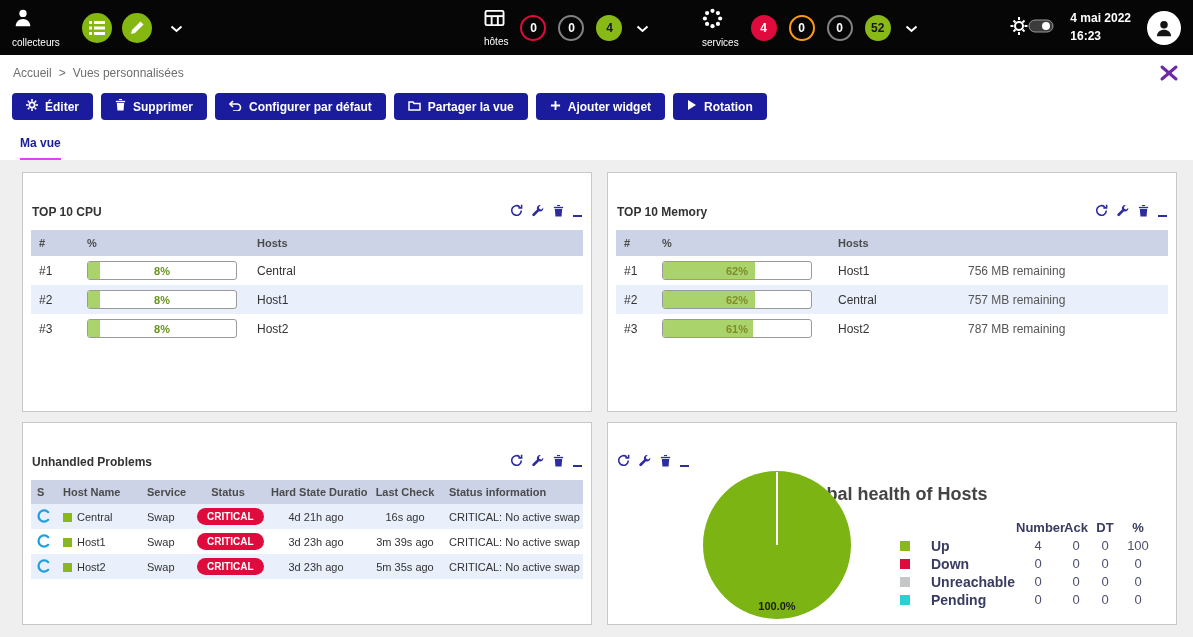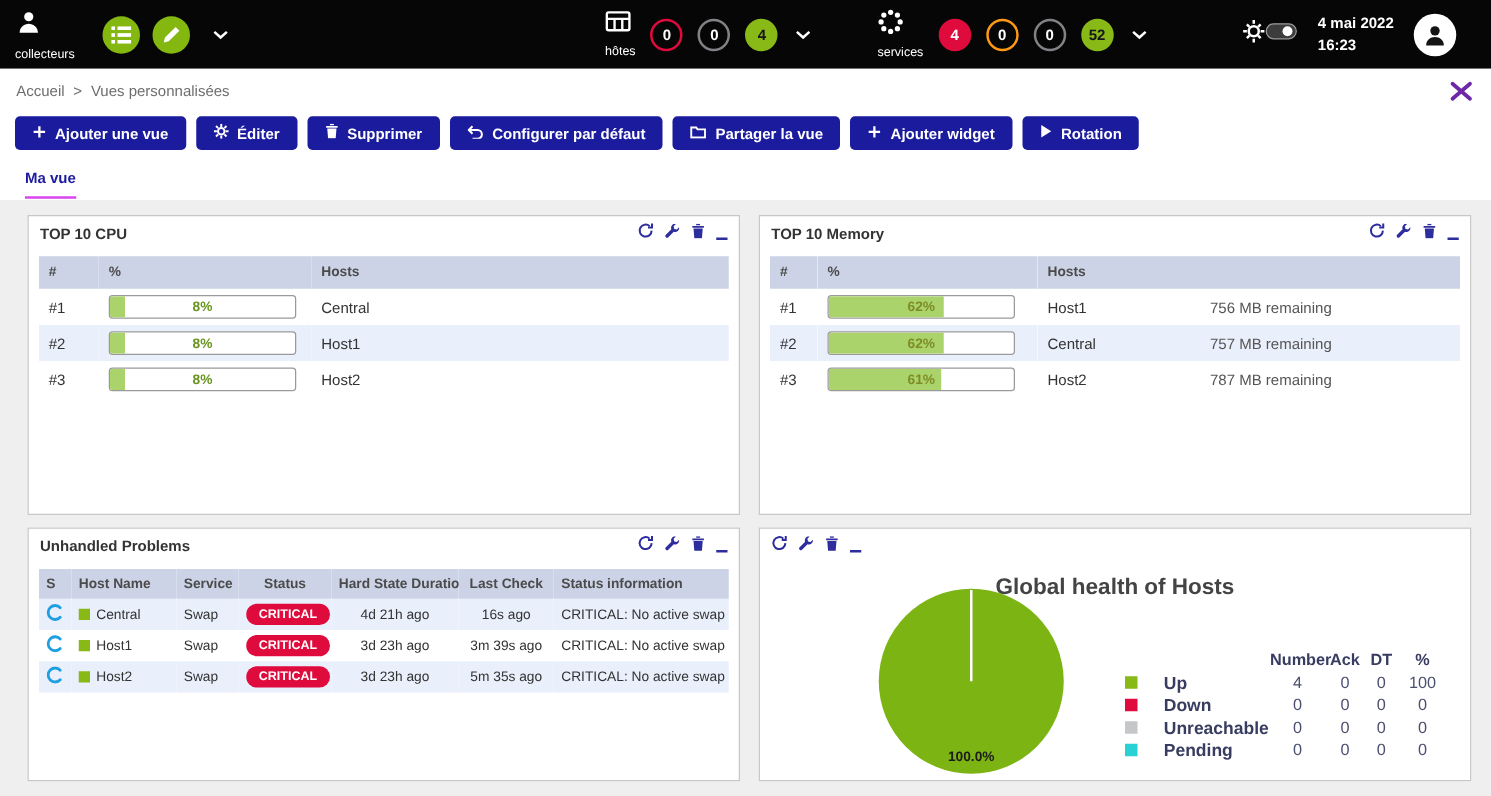--- a/index.html
+++ b/index.html
@@ -34,21 +34,21 @@
   .btn { display:flex; align-items:center; gap:7px; background:#1b1b9e; color:#fff; font-size:12px; font-weight:bold;
          padding:6px 14px; border-radius:4px; border:none; cursor:pointer; font-family:inherit; white-space:nowrap; }
   
   .tabbar { padding:13px 0 0 20px; background:#fff; }
   .tab { display:inline-block; color:#1b1b9e; font-weight:bold; font-size:12px; padding-bottom:8px;
          border-bottom:2px solid #d946ef; cursor:pointer; }
   
   .content { position:absolute; left:0; right:0; top:160px; bottom:0; background:#efefef; padding:12px 22px; }
   .grid { display:grid; grid-template-columns:570px 570px; grid-template-rows:240px 203px; gap:10px 15px; }
   .widget { background:#fff; border:1px solid #c8c8c8; position:relative; overflow:hidden; }
-  .whead { height:27px; display:flex; align-items:center; padding:0 9px; }
+  .whead { height:27px; display:flex; align-items:center; padding:0 9px;margin-top:25px; }
   .wtitle { font-size:12px; font-weight:bold; color:#333; flex:1; }
   .wicons { display:flex; align-items:center; gap:9px; }
   .wicons > * { cursor:pointer; }
   .minimize { width:9px; height:11px; border-bottom:2px solid #2d2d9e; }
   
   table { border-collapse:collapse; width:calc(100% - 16px); margin:5px 8px 0 8px; table-layout:fixed; }
   th { background:#ccd3e6; color:#4b4b4b; font-size:11px; font-weight:bold; text-align:left; padding:7px 8px; white-space:nowrap; overflow:hidden; }
   td { font-size:12px; color:#333; padding:4px 8px; white-space:nowrap; overflow:hidden; }
   .t-top tbody tr { height:29px; }
   .t-top tbody tr:nth-child(even) { background:#e9effb; }
@@ -159,21 +159,21 @@
     <span class="count outline-orange">0</span>
     <span class="count outline-gray">0</span>
     <span class="count fill-green">52</span>
     <span class="chev">
       <svg width="13" height="8" viewBox="0 0 13 8" fill="none" stroke="#fff" stroke-width="2">
           <path d="M1.5 1.5l5 4.5 5-4.5"></path>
         </svg>
     </span>
   </div>
 
-  <div class="tb-abs" style="right:28px; gap:16px">
+  <div class="tb-abs" style="right:12px; gap:16px">
     <span>
       <svg width="44" height="22" viewBox="0 0 44 22">
         <g stroke="#fff" stroke-width="2">
             <line x1="9" y1="2" x2="9" y2="5"></line>
             <line x1="9" y1="17" x2="9" y2="20"></line>
             <line x1="0.5" y1="11" x2="3.5" y2="11"></line>
             <line x1="14.5" y1="11" x2="17.5" y2="11"></line>
             <line x1="3.5" y1="5.5" x2="5.5" y2="7.5"></line>
             <line x1="12.5" y1="14.5" x2="14.5" y2="16.5"></line>
             <line x1="14.5" y1="5.5" x2="12.5" y2="7.5"></line>
@@ -205,26 +205,20 @@
     <svg width="20" height="18" viewBox="0 0 20 18">
         <g stroke="#6d28a8" stroke-width="3" stroke-linecap="round">
           <path d="M3 3l14 12"></path>
           <path d="M17 3L3 15"></path>
         </g>
       </svg>
   </span>
 </div>
 
 <div class="toolbar">
-  <button class="btn">
-    <span><svg width="11" height="11" viewBox="0 0 12 12" stroke="#fff" stroke-width="2">
-          <path d="M6 1v10M1 6h10"></path>
-        </svg></span>
-    <span>Ajouter une vue</span>
-  </button>
   <button class="btn">
     <span><svg width="12" height="12" viewBox="0 0 12 12">
           <g stroke="#fff" stroke-width="1.6">
             <line x1="6" y1="0" x2="6" y2="2.5"></line>
             <line x1="6" y1="9.5" x2="6" y2="12"></line>
             <line x1="0" y1="6" x2="2.5" y2="6"></line>
             <line x1="9.5" y1="6" x2="12" y2="6"></line>
             <line x1="1.8" y1="1.8" x2="3.5" y2="3.5"></line>
             <line x1="8.5" y1="8.5" x2="10.2" y2="10.2"></line>
             <line x1="10.2" y1="1.8" x2="8.5" y2="3.5"></line>

